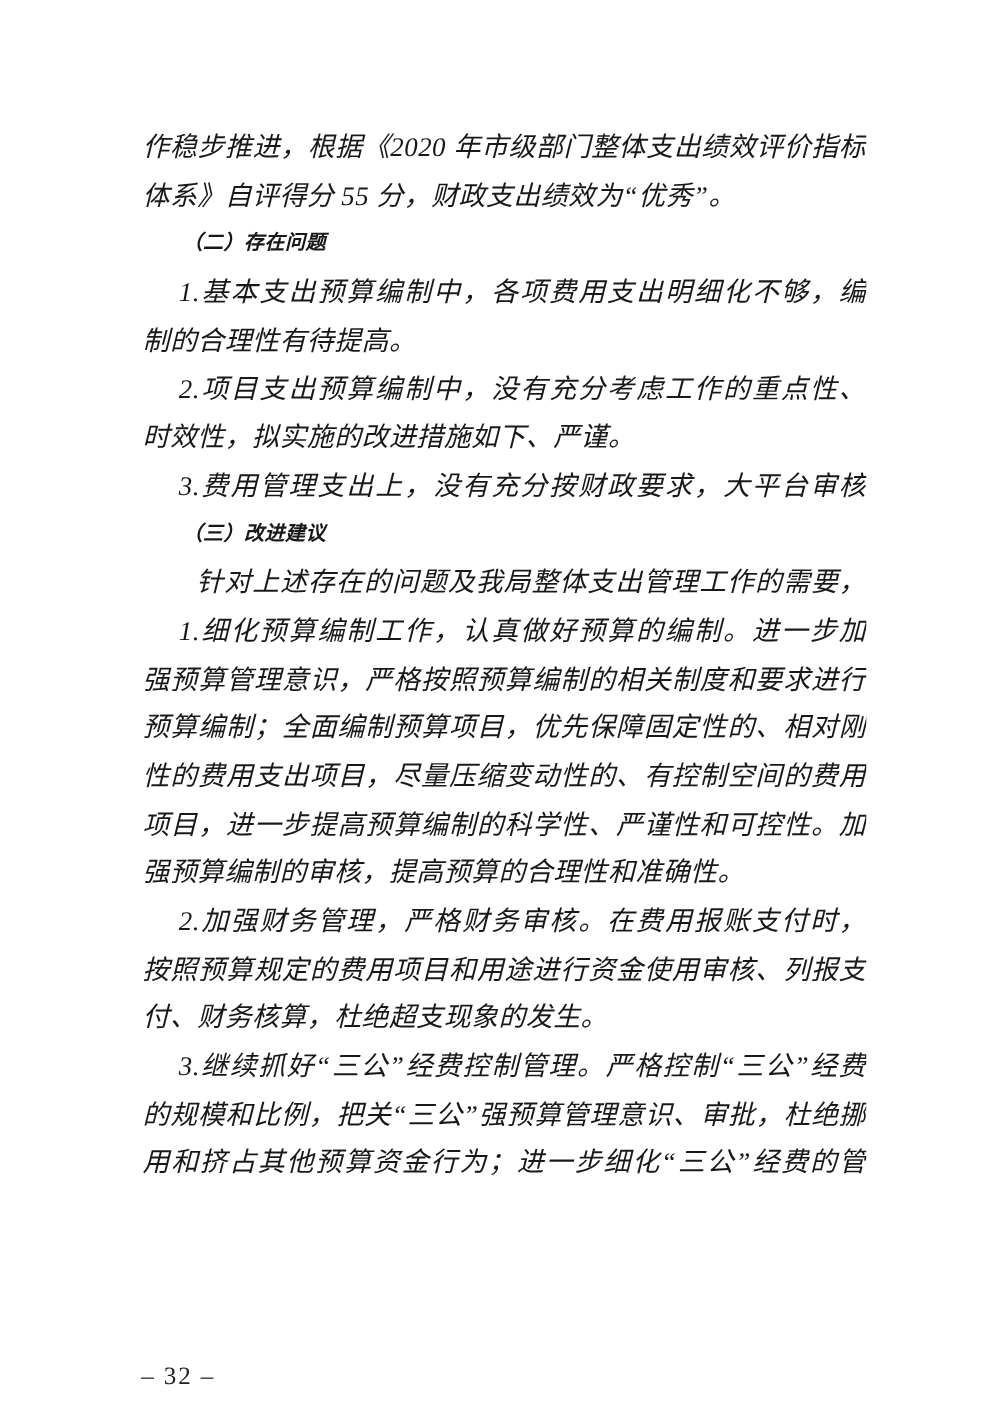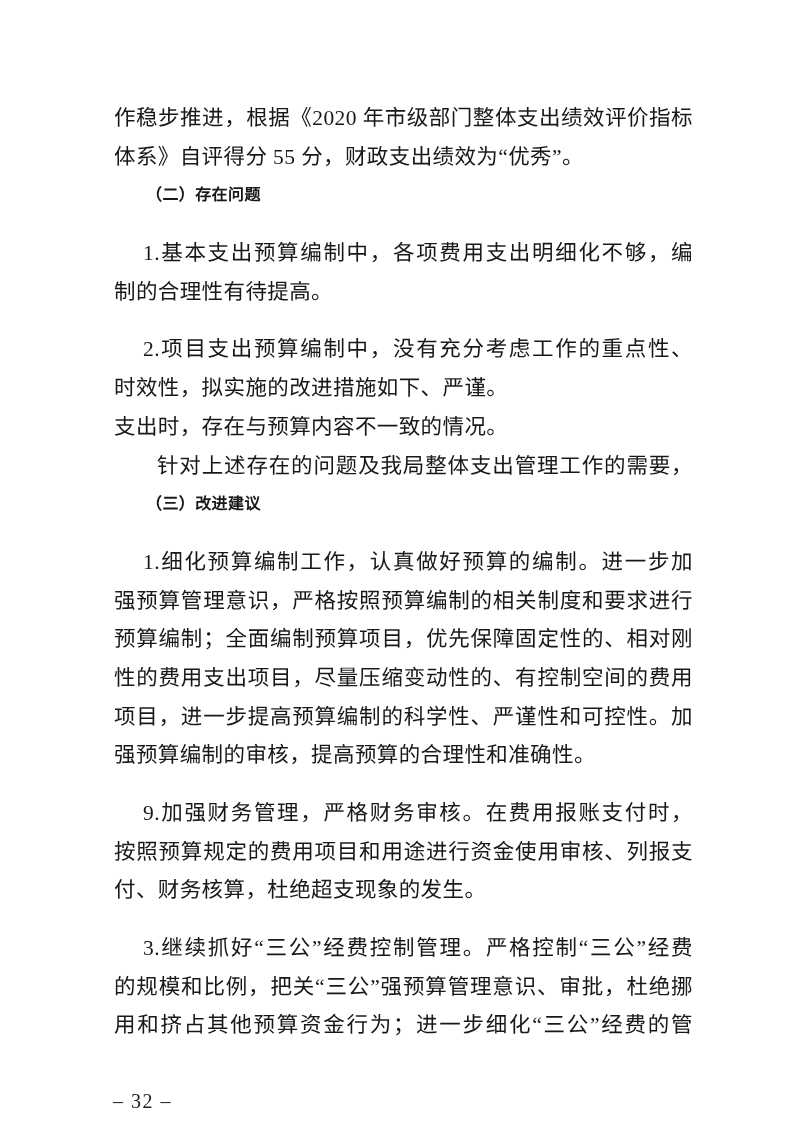--- a/index.html
+++ b/index.html
@@ -21,30 +21,31 @@
     width: 579px;
   }
   .line {
     height: 38.7px;
     line-height: 38.7px;
     font-size: 21.5px;
     letter-spacing: 0.4px;
     text-align: left;
     white-space: normal;
     overflow: hidden;
+    font-style: italic;
   }
   
   .fill {
     text-align: justify;
     text-align-last: justify;
   }
   
   .ind2 { text-indent: 2em; }
   
-  .indnum { text-indent: 1.35em; margin-top: 19px; }
+  .indnum { text-indent: 1.35em; }
   .heading {
     font-weight: bold;
     font-size: 16px;
   }
   .footer {
     position: absolute;
     left: 113px;
     top: 1088px;
     font-size: 20px;
     line-height: 26px;
@@ -57,30 +58,30 @@
 
 <div class="page">
   <div class="content">
     <div class="line fill">作稳步推进，根据《2020 年市级部门整体支出绩效评价指标</div>
     <div class="line">体系》自评得分 55 分，财政支出绩效为“优秀”。</div>
     <div class="line heading ind2">（二）存在问题</div>
     <div class="line fill indnum">1.基本支出预算编制中，各项费用支出明细化不够，编</div>
     <div class="line">制的合理性有待提高。</div>
     <div class="line fill indnum">2.项目支出预算编制中，没有充分考虑工作的重点性、</div>
     <div class="line">时效性，拟实施的改进措施如下、严谨。</div>
-    <div class="line">支出时，存在与预算内容不一致的情况。</div>
+    <div class="line fill indnum">3.费用管理支出上，没有充分按财政要求，大平台审核</div>
+    <div class="line heading ind2">（三）改进建议</div>
     <div class="line fill ind2">针对上述存在的问题及我局整体支出管理工作的需要，</div>
-    <div class="line heading ind2">（三）改进建议</div>
     <div class="line fill indnum">1.细化预算编制工作，认真做好预算的编制。进一步加</div>
     <div class="line fill">强预算管理意识，严格按照预算编制的相关制度和要求进行</div>
     <div class="line fill">预算编制；全面编制预算项目，优先保障固定性的、相对刚</div>
     <div class="line fill">性的费用支出项目，尽量压缩变动性的、有控制空间的费用</div>
     <div class="line fill">项目，进一步提高预算编制的科学性、严谨性和可控性。加</div>
     <div class="line">强预算编制的审核，提高预算的合理性和准确性。</div>
-    <div class="line fill indnum">9.加强财务管理，严格财务审核。在费用报账支付时，</div>
+    <div class="line fill indnum">2.加强财务管理，严格财务审核。在费用报账支付时，</div>
     <div class="line fill">按照预算规定的费用项目和用途进行资金使用审核、列报支</div>
     <div class="line">付、财务核算，杜绝超支现象的发生。</div>
     <div class="line fill indnum">3.继续抓好“三公”经费控制管理。严格控制“三公”经费</div>
     <div class="line fill">的规模和比例，把关“三公”强预算管理意识、审批，杜绝挪</div>
     <div class="line fill">用和挤占其他预算资金行为；进一步细化“三公”经费的管理，</div>
   </div>
 
   <div class="footer">– 32 –</div>
 </div>
 

